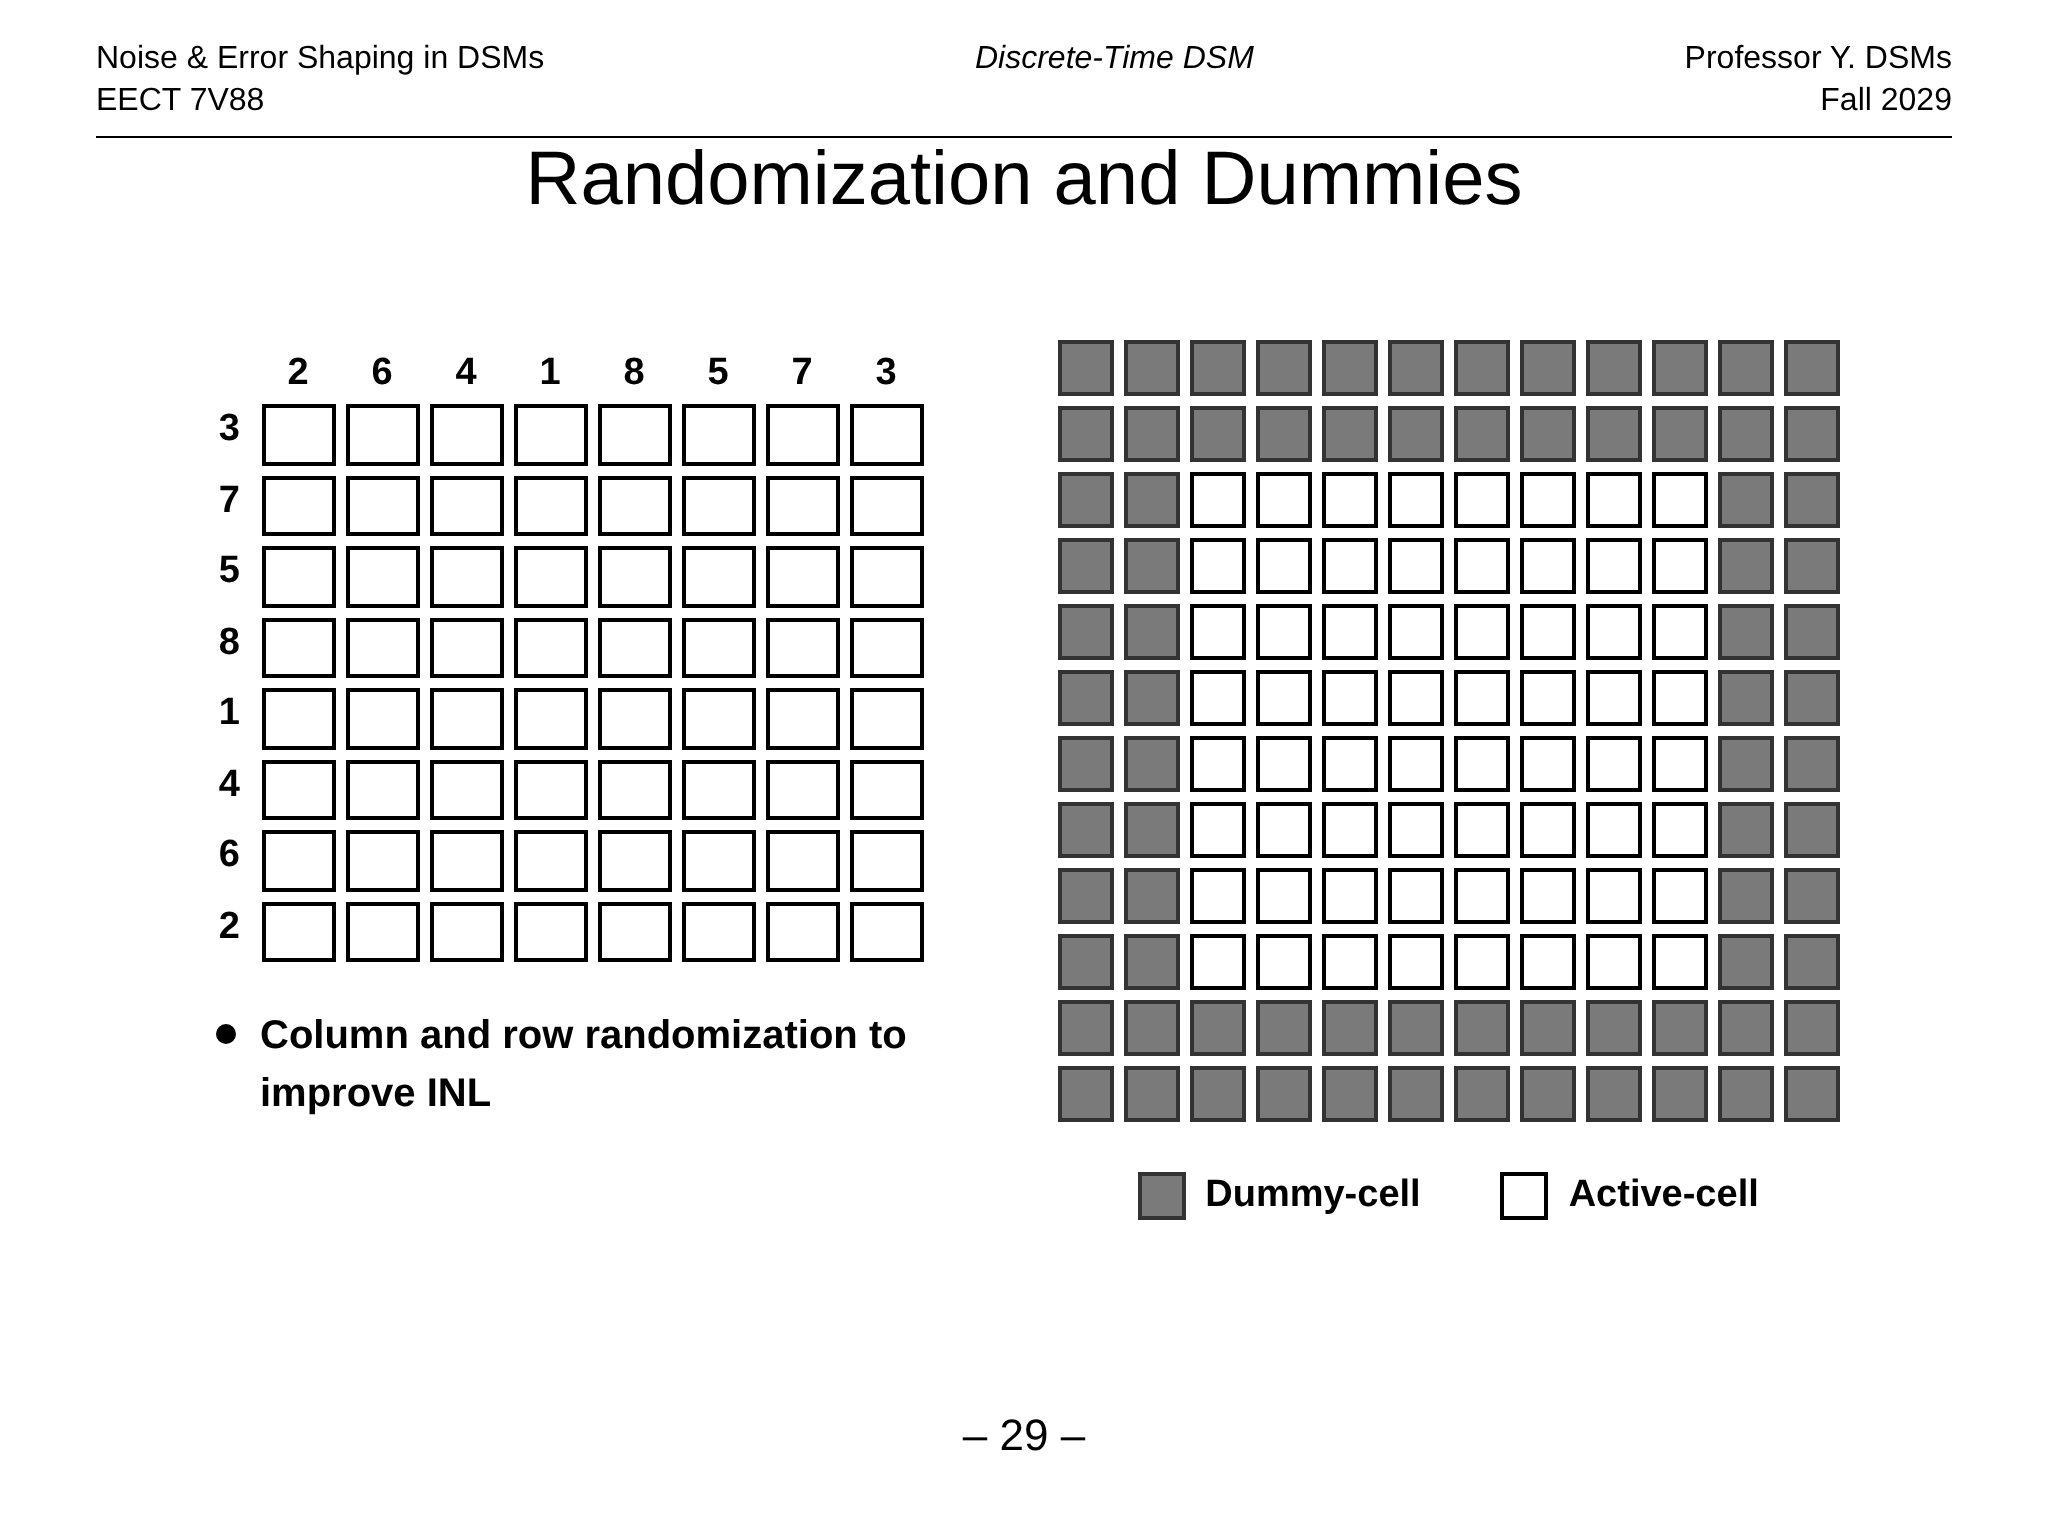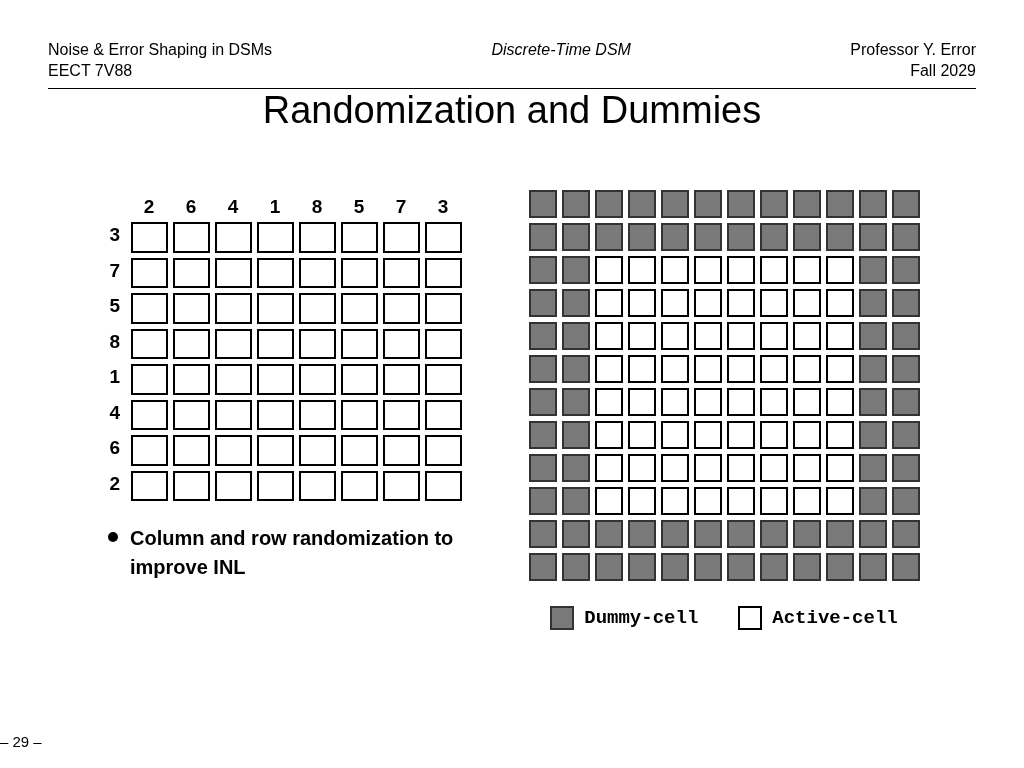--- a/index.html
+++ b/index.html
@@ -9,21 +9,21 @@
     height: 768px;
     background: #fff;
     font-family: Arial, Helvetica, sans-serif;
     color: #000;
   }
   .page {
     position: relative;
     width: 1024px;
     height: 768px;
     box-sizing: border-box;
-    padding: 40px 48px 0 48px;
+    padding: 20px 48px 0 48px;
   }
   .header {
     display: flex;
     justify-content: space-between;
     font-size: 16px;
     line-height: 1.3;
   }
   .header .col { display: flex; flex-direction: column; }
   .header .col.right { text-align: right; }
   .header .col.center { text-align: center; font-style: italic; }
@@ -117,50 +117,51 @@
     background: #000;
     border-radius: 50%;
   }
   .right-wrap { display: flex; flex-direction: column; align-items: center; }
   .legend {
     margin-top: 22px;
     display: flex;
     gap: 40px;
     font-weight: 700;
     font-size: 19px;
-    font-family: Liberation Mono, monospace;
+    font-family: Liberation Sans, sans-serif;
   }
   .legend .item { display: flex; align-items: center; gap: 10px; }
   .legend .swatch {
     width: 24px; height: 24px;
     border: 2.5px solid #000;
     box-sizing: border-box;
   }
   .legend .swatch.dummy { background: #7a7a7a; border-color:#333;}
   .pagenum {
     position: absolute;
-    bottom: 18px;
+    bottom: 37px;
     left: 0; right: 0;
-    font-size: 15px;
+    text-align: center;
+    font-size: 22px;
   }
 </style>
 </head>
 <body>
 
 <div class="page">
   <div class="header">
     <div class="col">
       <span>Noise &amp; Error Shaping in DSMs</span>
       <span>EECT 7V88</span>
     </div>
     <div class="col center">
       <span>Discrete-Time DSM</span>
     </div>
     <div class="col right">
-      <span>Professor Y. Error</span>
+      <span>Professor Y. DSMs</span>
       <span>Fall 2029</span>
     </div>
   </div>
   <hr class="rule">
 
   <div class="title">Randomization and Dummies</div>
 
   <div class="content">
 
     <div class="left-wrap">

